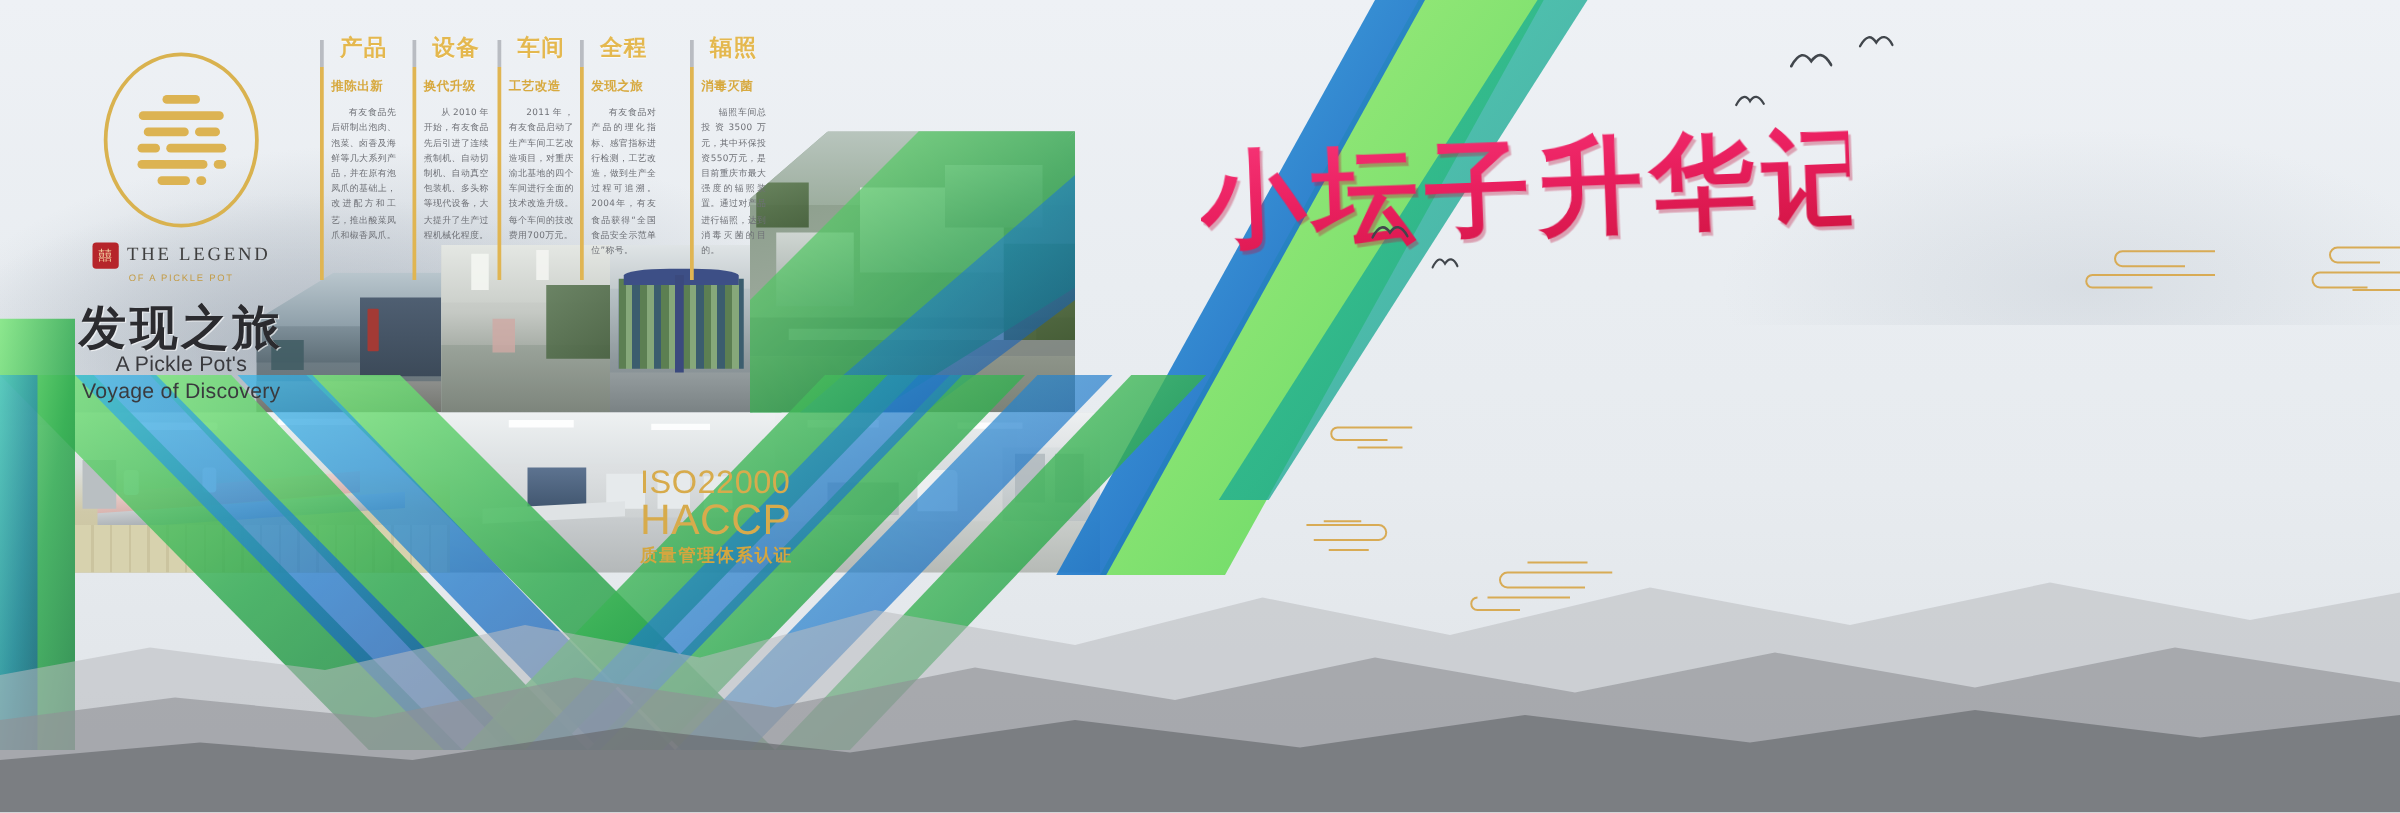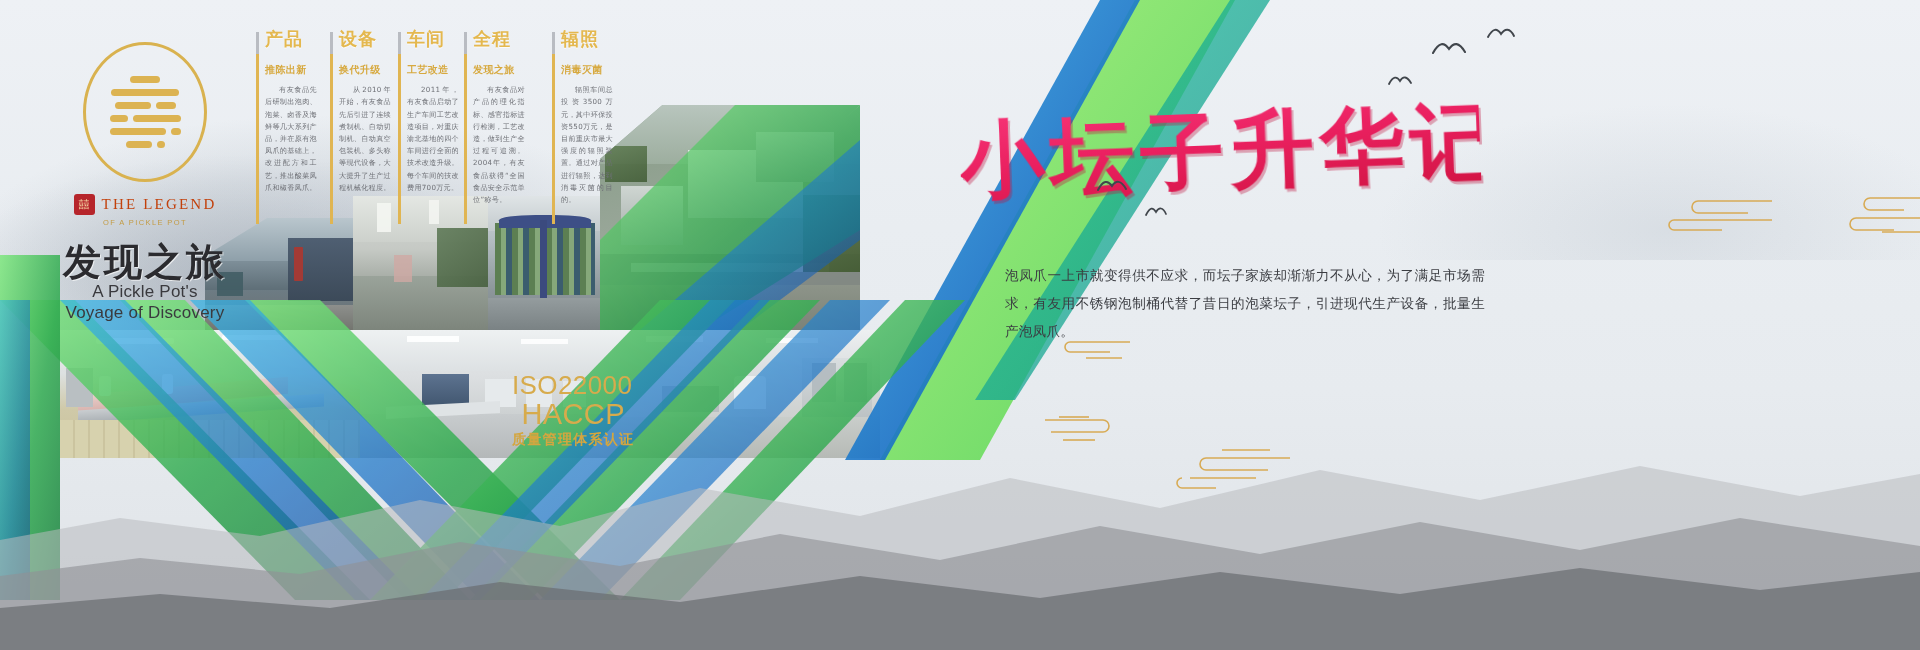--- a/index.html
+++ b/index.html
@@ -44,62 +44,63 @@
     border-radius:50%; position:relative; display:flex; flex-direction:column;
     align-items:center; justify-content:center; gap:6px;
   }
   .seal-bar{ background:#dcb352; height:7px; border-radius:4px; }
   .seal-row{ display:flex; gap:5px; align-items:center; justify-content:center; width:86px; }
   .legend-line{ margin-top:12px; display:flex; align-items:center; justify-content:center; gap:7px; }
   .legend-chop{
     width:21px; height:21px; background:#b6252b; color:#f6d9a6;
     font-size:11px; line-height:21px; border-radius:3px; font-family:"DejaVu Sans",sans-serif;
   }
-  .legend-en{ font-family:"Liberation Serif","DejaVu Serif",serif; letter-spacing:2.2px; color:#c2410c; font-size:15px;text-align:center; }
+  .legend-en{ font-family:"Liberation Serif","DejaVu Serif",serif; letter-spacing:2.2px; color:#404040; font-size:15px;text-align:center; }
   .legend-sub{ font-family:Liberation Sans, sans-serif; letter-spacing:1.4px; color:#c39b44; font-size:7.5px; margin-top:3px; }
   .cn-title{
     margin-top:14px; font-size:38px; line-height:1.08; color:#2b2b2f;
     font-family:"DejaVu Serif",serif; font-weight:700; letter-spacing:3px;
     text-shadow:1px 1px 0 rgba(255,255,255,.65);
   }
   .en-title{ font-size:17px; line-height:1.22; color:#3a3a3e; font-weight:400; letter-spacing:.2px; }
 
   
   .cols{ position:absolute; left:256px; top:30px; height:200px; }
   .col{ position:absolute; top:0; width:62px; }
   .col .rule{
     position:absolute; left:0; top:2px; width:3px; height:192px;
     background:linear-gradient(180deg,#b9bcc2 0 22px,#e0b552 22px 100%);
   }
   .col .body{ margin-left:9px; width:52px; }
   .hdr{
     font-family:"DejaVu Sans",sans-serif; font-weight:700; color:#e4b84f;
     font-size:18px; line-height:1.04; letter-spacing:1px;
     text-shadow:0 1px 0 rgba(255,255,255,.7);
+    text-align:center;
   }
   .hdr2{
     font-family:Liberation Sans, sans-serif; font-weight:700; color:#d7a93f;
     font-size:10px; line-height:1.15; margin-top:14px; letter-spacing:.4px;
     border-top:1px solid rgba(215,169,63,.0);
   }
   .para{
     margin-top:9px; font-family:"DejaVu Sans",sans-serif; color:#6e7076;
     font-size:7.1px; line-height:1.72; text-align:justify; text-indent:14px;
     letter-spacing:.3px;
   }
 
   
   .photos{ position:absolute; inset:0; overflow:hidden; }
   .ph{ position:absolute; overflow:hidden; }
   .ph i{ position:absolute; display:block; }
 
   
   .iso{ position:absolute; left:512px; top:372px; color:#d7ab4c; }
   .iso .l1{ font-size:26px; letter-spacing:.4px; line-height:1.05; }
-  .iso .l2{ font-size:29px; letter-spacing:.4px; line-height:1.05;text-align:center; }
+  .iso .l2{ font-size:34px; letter-spacing:.4px; line-height:1.05; }
   .iso .l3{ font-family:"DejaVu Sans",sans-serif; font-weight:700; font-size:14px; margin-top:1px; letter-spacing:1.3px; color:#d4a63f; }
 
   
   .cal{
     position:absolute; left:960px; top:95px; width:520px; height:110px;
     font-family:"DejaVu Serif",serif; font-weight:700; font-size:84px;
     color:#e8245f; letter-spacing:6px; white-space:nowrap;
     transform:rotate(-2.2deg);
     background:linear-gradient(175deg,#f8387a 0%,#ea2060 45%,#cf1340 100%);
     -webkit-background-clip:text; background-clip:text; -webkit-text-fill-color:transparent;
@@ -373,21 +374,20 @@
     </div>
   </div>
 
   <div class="iso">
     <div class="l1">ISO22000</div>
     <div class="l2">HACCP</div>
     <div class="l3">质量管理体系认证</div>
   </div>
 
   <div class="cal">小坛子升华记</div>
-  <div class="rpara">泡凤爪一上市就变得供不应求，而坛子家族却渐渐力不从心，为了满足市场需求，有友用不锈钢泡制桶代替了昔日的泡菜坛子，引进现代生产设备，批量生产泡凤爪。</div>
 
   <div class="cloud" style="left:1842px;top:192px;">
     <svg width="78" height="46" viewBox="0 0 78 46" fill="none" stroke="#d8ab55" stroke-width="1.6">
       <path d="M78 6 H28 a6 6 0 0 0 0 12 H62"></path>
       <path d="M78 26 H14 a6 6 0 0 0 0 12 H52"></path>
       <path d="M78 40 H40"></path>
     </svg>
   </div>
 
   <div class="cloud" style="left:1652px;top:196px;">

